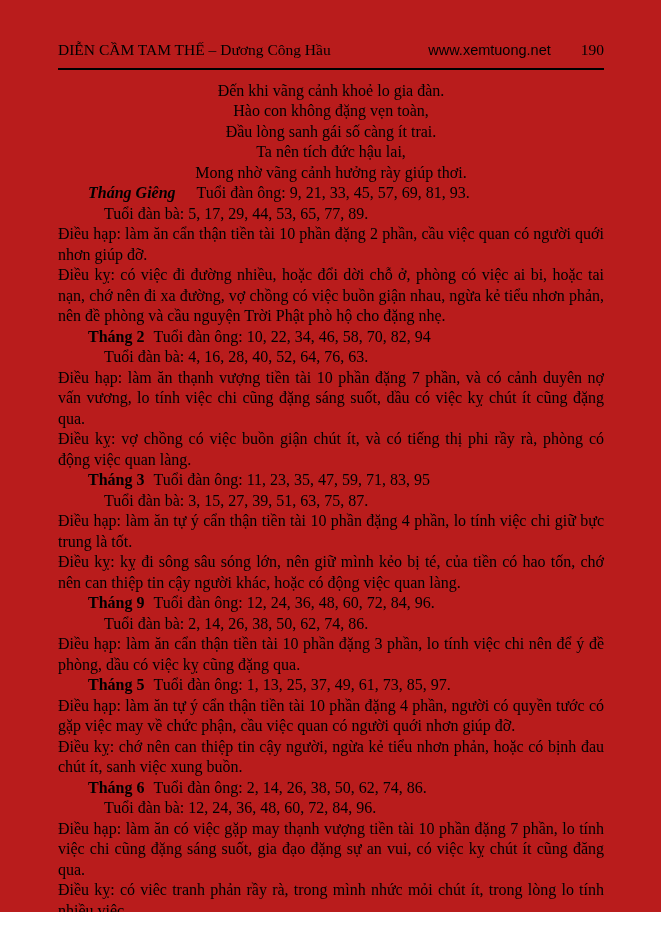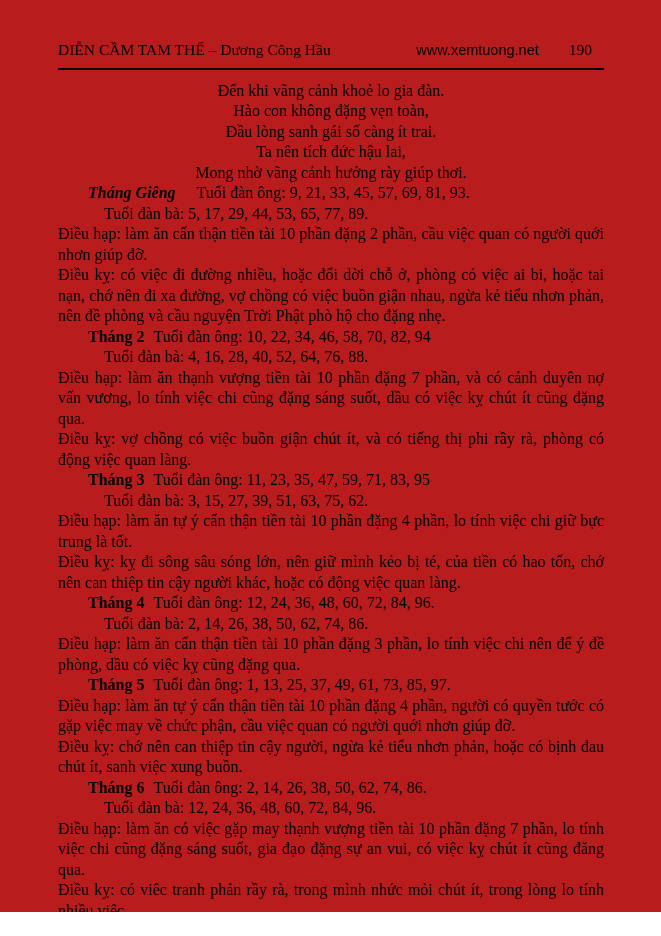--- a/index.html
+++ b/index.html
@@ -32,21 +32,20 @@
     white-space: nowrap;
   }
   .header-site {
     font-family: "Liberation Sans", sans-serif;
     font-size: 14.5px;
     margin-right: 30px;
     white-space: nowrap;
   }
   .header-page {
     font-size: 15.5px;
-    margin-right: 12px;
   }
   
   .poem {
     margin-top: 11px;
     text-align: center;
   }
   
   .months {
     text-align: justify;
   }
@@ -89,34 +88,34 @@
 
     <div>
       <div class="month-line"><span class="month-name gap-wide">Tháng Giêng</span><span class="b">Tuổi đàn ông</span><span>:</span> <span>9, 21, 33, 45, 57, 69, 81, 93.</span></div>
       <div class="women-line"><span class="b">Tuổi đàn bà</span><span>:</span> <span>5, 17, 29, 44, 53, 65, 77, 89.</span></div>
       <p class="para"><span class="b">Điều hạp</span><span>:</span> <span>làm ăn cẩn thận tiền tài 10 phần đặng 2 phần,  cầu việc quan có người quới nhơn giúp đỡ.</span></p>
       <p class="para"><span class="b">Điều kỵ</span><span>:</span> <span>có việc đi đường nhiều, hoặc đổi dời chỗ ở, phòng có việc ai bi, hoặc tai nạn, chớ nên đi xa đường, vợ chồng có việc buồn giận nhau, ngừa kẻ tiểu nhơn phản, nên đề phòng và cầu nguyện Trời Phật phò hộ cho đặng nhẹ.</span></p>
     </div>
 
     <div>
       <div class="month-line"><span class="month-name">Tháng 2</span><span class="b">Tuổi đàn ông</span><span>:</span> <span>10, 22, 34, 46, 58, 70, 82, 94</span></div>
-      <div class="women-line"><span class="b">Tuổi đàn bà</span><span>:</span> <span>4, 16, 28, 40, 52, 64, 76, 88.</span></div>
+      <div class="women-line"><span class="b">Tuổi đàn bà</span><span>:</span> <span>4, 16, 28, 40, 52, 64, 76, 63.</span></div>
       <p class="para"><span class="b">Điều hạp</span><span>:</span> <span>làm ăn thạnh vượng tiền tài 10 phần đặng 7 phần, và có cảnh duyên nợ vấn vương, lo tính việc chi cũng đặng sáng suốt, dầu có việc kỵ chút ít cũng đặng qua.</span></p>
       <p class="para"><span class="b">Điều kỵ</span><span>:</span> <span>vợ chồng có việc buồn giận chút ít, và có tiếng thị phi rầy rà, phòng có động việc quan làng.</span></p>
     </div>
 
     <div>
       <div class="month-line"><span class="month-name">Tháng 3</span><span class="b">Tuổi đàn ông</span><span>:</span> <span>11, 23, 35, 47, 59, 71, 83, 95</span></div>
-      <div class="women-line"><span class="b">Tuổi đàn bà</span><span>:</span> <span>3, 15, 27, 39, 51, 63, 75, 62.</span></div>
+      <div class="women-line"><span class="b">Tuổi đàn bà</span><span>:</span> <span>3, 15, 27, 39, 51, 63, 75, 87.</span></div>
       <p class="para"><span class="b">Điều hạp</span><span>:</span> <span>làm ăn tự ý cẩn thận tiền tài 10 phần đặng 4 phần, lo tính việc chi giữ bực trung là tốt.</span></p>
       <p class="para"><span class="b">Điều kỵ</span><span>:</span> <span>kỵ đi sông sâu sóng lớn, nên giữ mình kẻo bị té, của tiền có hao tốn, chớ nên can thiệp tin cậy người khác, hoặc có động việc quan làng.</span></p>
     </div>
 
     <div>
-      <div class="month-line"><span class="month-name">Tháng 4</span><span class="b">Tuổi đàn ông</span><span>:</span> <span>12, 24, 36, 48, 60, 72, 84, 96.</span></div>
+      <div class="month-line"><span class="month-name">Tháng 9</span><span class="b">Tuổi đàn ông</span><span>:</span> <span>12, 24, 36, 48, 60, 72, 84, 96.</span></div>
       <div class="women-line"><span class="b">Tuổi đàn bà</span><span>:</span> <span>2, 14, 26, 38, 50, 62, 74, 86.</span></div>
       <p class="para"><span class="b">Điều hạp</span><span>:</span> <span>làm ăn cẩn thận tiền tài 10 phần đặng 3 phần, lo tính việc chi nên để ý đề phòng, dầu có việc kỵ cũng đặng qua.</span></p>
     </div>
 
     <div>
       <div class="month-line"><span class="month-name">Tháng 5</span><span class="b">Tuổi đàn ông</span><span>:</span> <span>1, 13, 25, 37, 49, 61, 73, 85, 97.</span></div>
       <p class="para"><span class="b">Điều hạp</span><span>:</span> <span>làm ăn tự ý cẩn thận tiền tài 10 phần đặng 4 phần,  người có quyền tước có gặp việc may về chức phận,  cầu việc quan có người quới nhơn giúp đỡ.</span></p>
       <p class="para"><span class="b">Điều kỵ</span><span>:</span> <span>chớ nên can thiệp tin cậy người, ngừa kẻ tiểu nhơn phản, hoặc có bịnh đau chút ít, sanh việc xung buồn.</span></p>
     </div>
 

